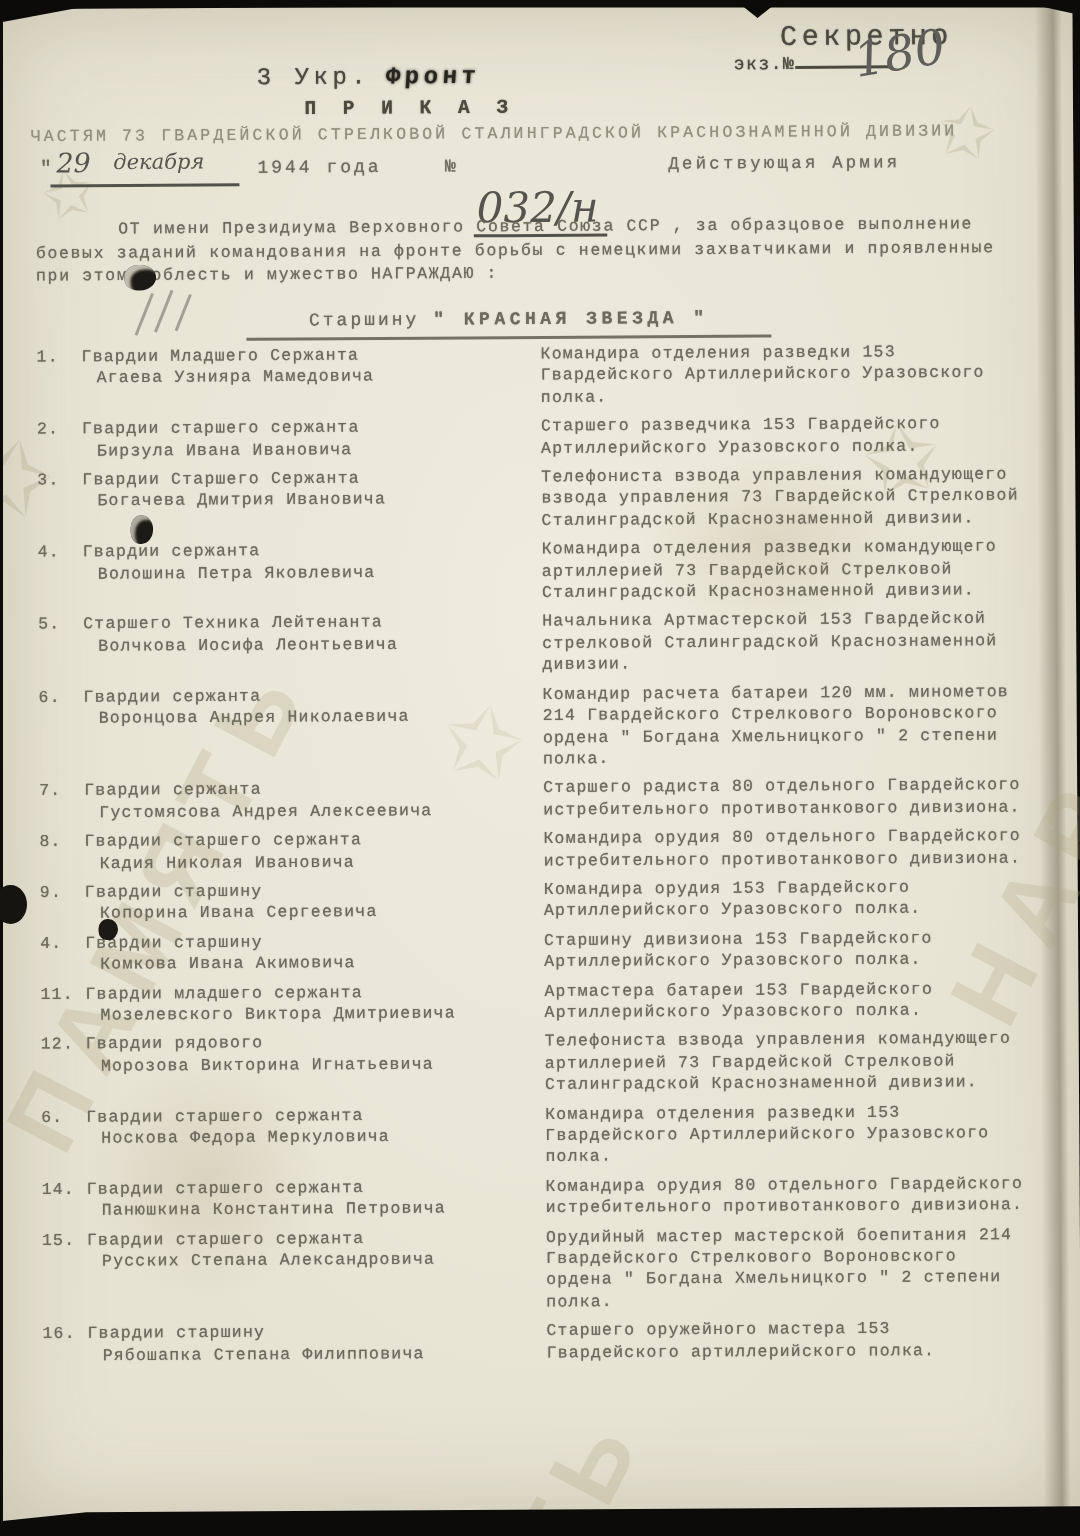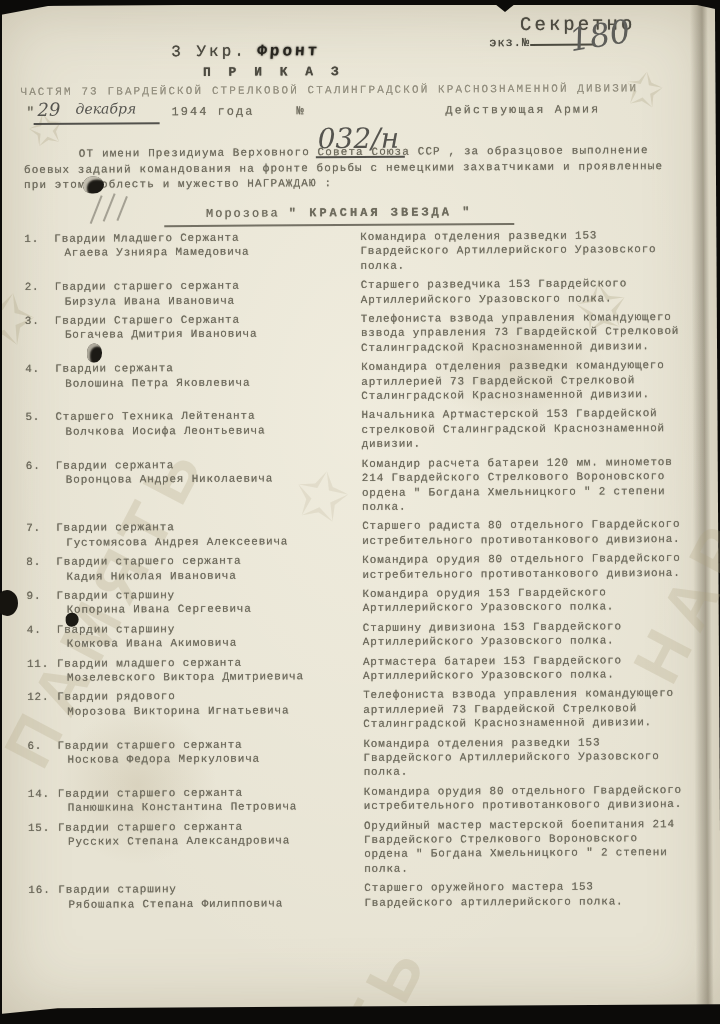--- a/index.html
+++ b/index.html
@@ -118,21 +118,21 @@
       <span class="hw d-month">декабря</span>
       <span class="typed d-year">1944 года</span>
       <span class="typed d-numlabel">№</span>
       <span class="hw d-num">032/н</span>
       <span class="typed d-army">Действующая Армия</span>
     </div>
 
     <div class="abs typed preamble">ОТ имени Президиума Верховного Совета Союза ССР , за образцовое выполнение боевых заданий командования на фронте борьбы с немецкими захватчиками и проявленные при этом доблесть и мужество НАГРАЖДАЮ :</div>
 
     <div class="abs typed award">
-      <span>Морозова</span>
+      <span>Старшину</span>
       <b>" КРАСНАЯ ЗВЕЗДА "</b>
     </div>
 
     <div class="abs typed entries">
   <div class="entry">
     <div class="e-num">1.</div>
     <div class="e-left">
       <div>Гвардии Младшего Сержанта</div>
       <div class="e-name">Агаева Узнияра Мамедовича</div>
     </div>

